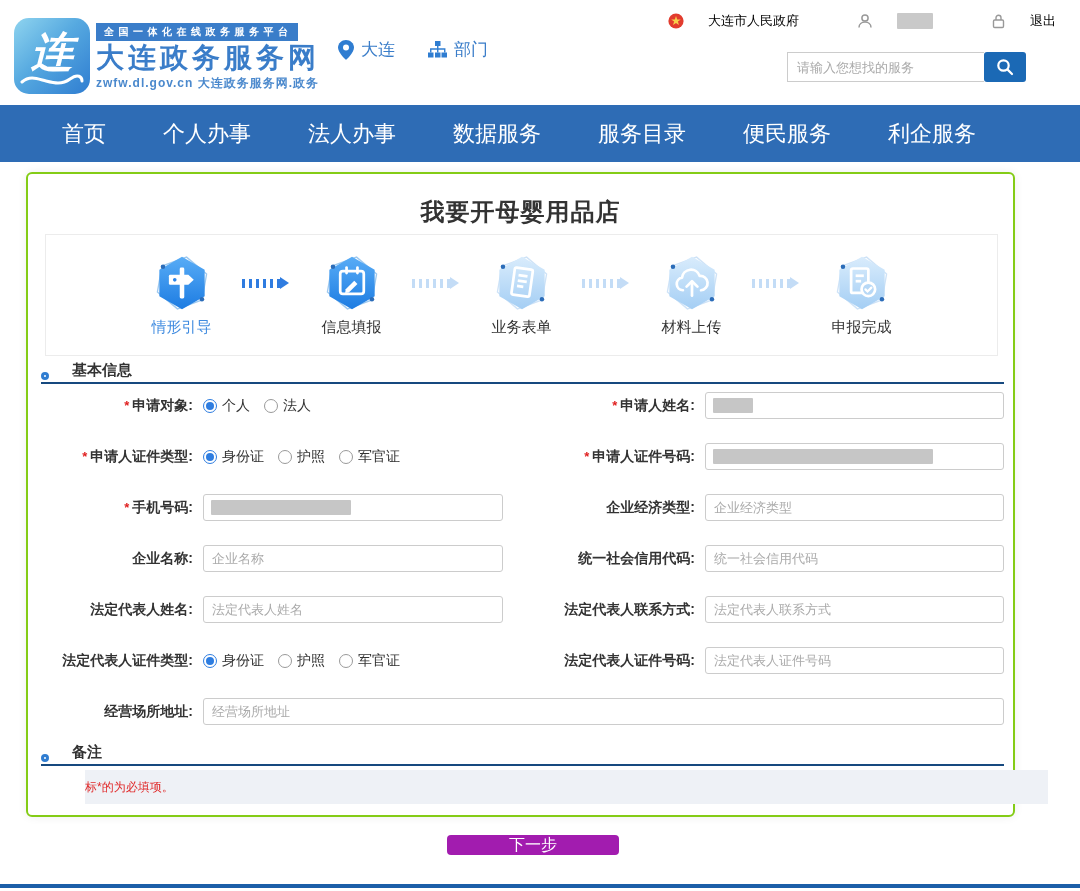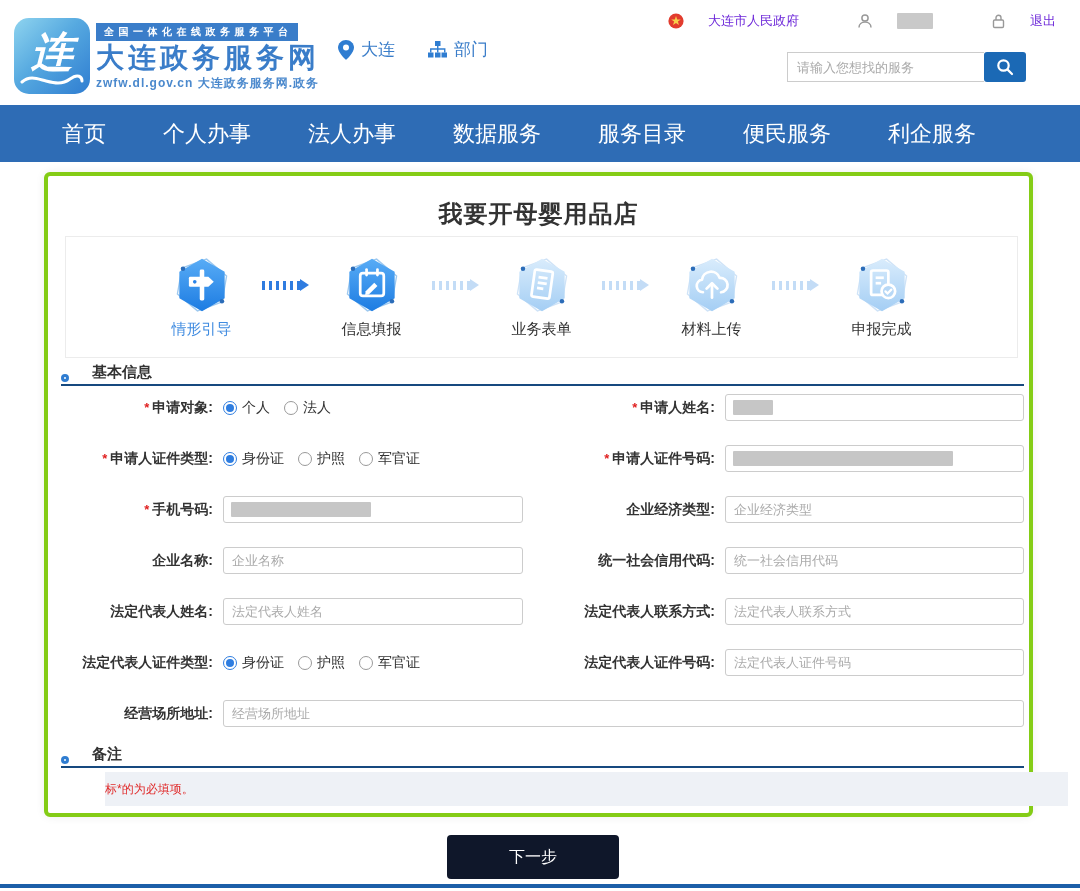--- a/index.html
+++ b/index.html
@@ -17,41 +17,41 @@
   .badge { display:inline-block; background:#3a7dc9; color:#fff; font-size:10px; letter-spacing:4.5px;
            padding:2px 5px 2px 8px; font-weight:bold; white-space:nowrap; }
   .site-title { color:#3a7dc9; font-size:28px; font-weight:bold; letter-spacing:4px; line-height:34px; white-space:nowrap; }
   .subtitle { color:#4b89cd; font-size:12px; font-weight:bold; letter-spacing:1px; white-space:nowrap; }
   .hdr-loc { position:absolute; top:38px; display:flex; align-items:center; gap:7px;
              color:#3a7dc9; font-size:17px; cursor:pointer; }
   .hdr-loc.city { left:338px; }
   .hdr-loc.dept { left:428px; }
 
   .user-row { position:absolute; right:24px; top:12px; display:flex; align-items:center; gap:24px;
-              font-size:13px; color:#6d28d9; }
+              font-size:13px; color:#000000; }
   .user-row .sep { width:10px; }
   .mask-user { width:36px; height:16px; background:#c9c9c9; border-radius:1px; }
   .gov-link { cursor:pointer; }
   .logout { cursor:pointer; }
 
   .search-wrap { position:absolute; left:787px; top:52px; display:flex; }
   .search-input { width:197px; height:30px; border:1px solid #ccc; border-right:none; padding:0 9px;
                   font-size:13px; color:#333; outline:none; }
   .search-input::placeholder { color:#aaa; }
   .search-btn { width:42px; height:30px; background:#1b69b5; border:none; border-radius:3px;
                 display:flex; align-items:center; justify-content:center; cursor:pointer; }
 
   
   .navbar { position:absolute; left:0; top:105px; width:1080px; height:57px; background:#2e6cb5;
             display:flex; align-items:center; padding-left:62px; gap:57px; }
   .nav-item { color:#fff; font-size:22px; cursor:pointer; white-space:nowrap; }
 
   
-  .card { position:absolute; left:44px; top:172px; width:989px; height:645px; background:#fff;
-          border:4px solid #84cc16; border-radius:6px; box-shadow:0 0 10px rgba(0,0,0,0.07); }
+  .card { position:absolute; left:26px; top:172px; width:989px; height:645px; background:#fff;
+          border:2px solid #84cc16; border-radius:6px; box-shadow:0 0 10px rgba(0,0,0,0.07); }
   .card-title { position:absolute; left:0; top:22px; width:100%; text-align:center;
                 font-size:24px; font-weight:bold; color:#333; letter-spacing:1px; }
 
   .steps-box { position:absolute; left:17px; top:60px; width:953px; height:122px;
                border:1px solid #ececec; border-radius:0; display:flex; align-items:center;
                justify-content:center; }
   .step { width:120px; display:flex; flex-direction:column; align-items:center; cursor:pointer; }
   .step-label { margin-top:6px; font-size:15px; color:#333; }
   .step.active .step-label { color:#3f8be0; color:#3f8be0; }
   .step-arrow { width:50px; height:12px; display:flex; align-items:center; margin-top:-24px; }
@@ -86,21 +86,21 @@
                   position:relative; }
   .radio-circle.checked { border-color:#2e7de0; }
   .radio-circle.checked::after { content:""; position:absolute; left:2px; top:2px; width:8px; height:8px;
                   border-radius:50%; background:#2e7de0; }
   .radio-label { font-size:14px; color:#333; }
 
   .note-box { position:absolute; left:13px; top:596px; width:963px; height:34px; background:#eef1f6;
               display:flex; align-items:center; padding-left:0;margin-left:44px; }
   .note-text { color:#e02b2b; font-size:12px; }
 
-  .next-btn { position:absolute; left:447px; top:835px; width:172px; height:44px; background:#0f172a;
+  .next-btn { position:absolute; left:447px; top:835px; width:172px; height:20px; background:#a21caf;
               border:none; border-radius:4px; color:#fff; font-size:16px; cursor:pointer;
               font-family:"Liberation Sans","DejaVu Sans",sans-serif; }
   .footer-line { position:absolute; left:0; top:884px; width:1080px; height:4px; background:#1c5fa8; }
 </style>
 </head>
 <body>
 
 <div class="page">
 
   <header class="header">

